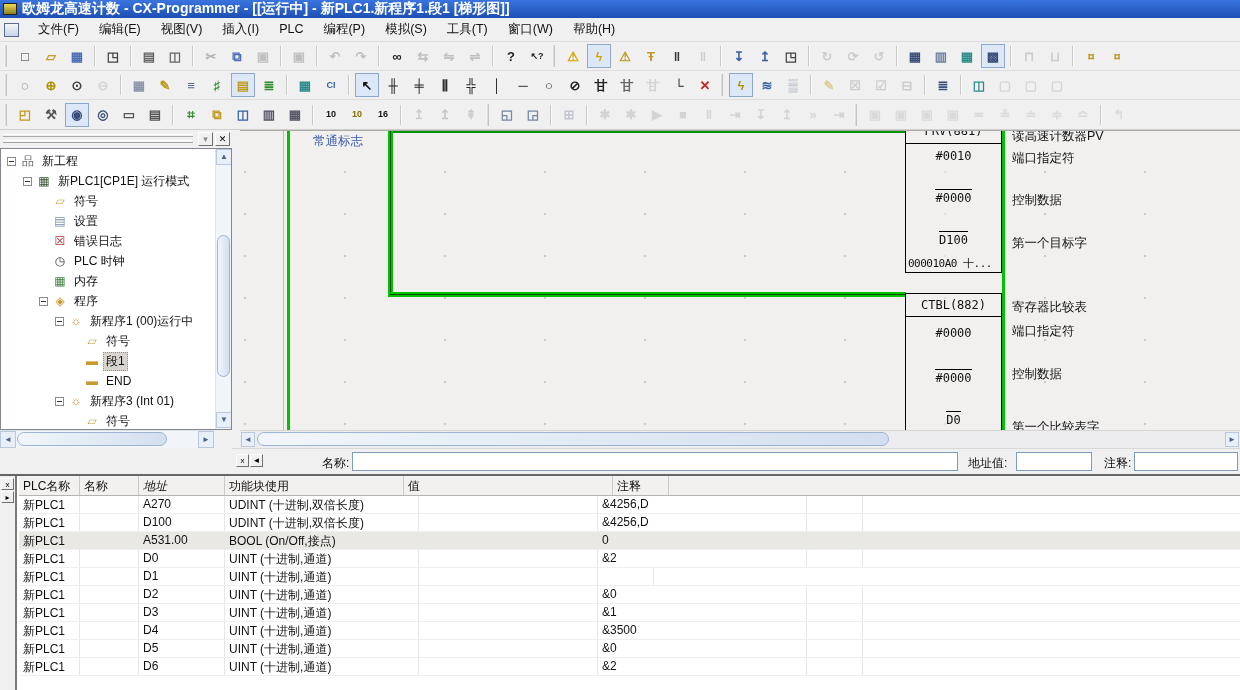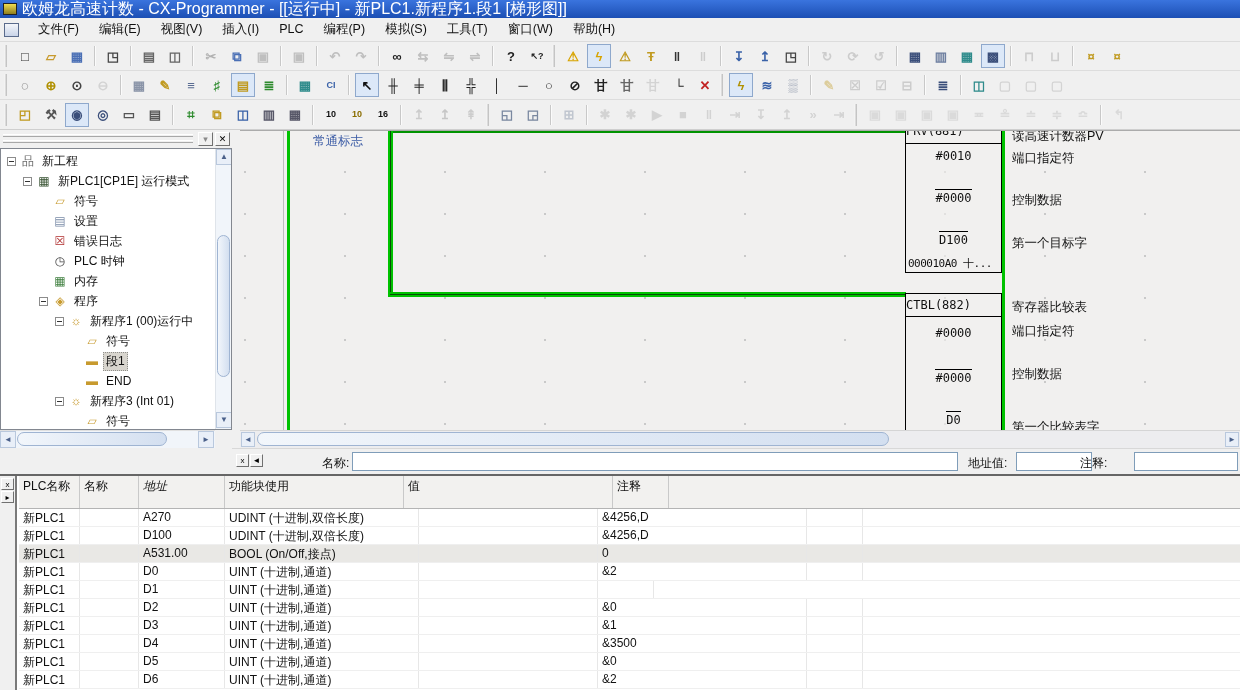--- a/index.html
+++ b/index.html
@@ -1,19 +1,19 @@
 <!DOCTYPE html>
 <html><head>
 <meta charset="utf-8">
 <style>
 *{margin:0;padding:0;box-sizing:border-box}
 html,body{width:1240px;height:690px}
 body{position:relative;font-family:"Liberation Sans",sans-serif;background:#F0F0F0;overflow:hidden;color:#111}
 
-.titlebar{position:absolute;left:0;top:0;width:1240px;height:18px;background:linear-gradient(#3A74DE,#1C4FB4);color:#fff;display:flex;align-items:center;padding-left:3px;font-weight:normal;font-size:16px;white-space:nowrap}
+.titlebar{position:absolute;left:0;top:0;width:1240px;height:18px;background:linear-gradient(#3A74DE,#1C4FB4);color:#fff;display:flex;align-items:center;padding-left:3px;font-weight:bold;font-size:14px;white-space:nowrap}
 .appicon{width:14px;height:12px;background:linear-gradient(#F0DC52,#8E7E1E);border:1px solid #222;margin-right:5px;flex:none}
 
 .menubar{position:absolute;left:0;top:18px;width:1240px;height:24px;background:#F0F0F0;border-bottom:1px solid #DCDCDC;display:flex;align-items:center;font-size:12.5px}
 .docicon{width:15px;height:14px;border:1px solid #5A6B8C;margin:0 9px 0 4px;background:linear-gradient(#F4F6FA,#C9D4E8);flex:none}
 .mitem{padding:0 10px;line-height:23px;white-space:nowrap}
 
 .tbrow{position:absolute;left:0;width:1240px;background:#F0F0F0;border-bottom:1px solid #DDD;display:flex;align-items:center;padding-left:2px}
 #tb1{top:42px;height:29px}
 #tb2{top:71px;height:29px}
 #tb3{top:100px;height:30px;border-bottom:1px solid #CFCFCF}
@@ -52,39 +52,39 @@
 .busr{position:absolute;left:762px;top:0;width:3px;height:300px;background:#00C200}
 .rcomment{position:absolute;left:73px;top:2px;color:#3B5BA5;font-size:12.5px}
 .wirev{position:absolute;left:148px;top:0;width:5px;height:166px;background:#00C200}
 .wirevcore{position:absolute;left:150px;top:0;width:1px;height:164px;background:#0A4A0A}
 .wireh{position:absolute;left:148px;top:161px;width:518px;height:5px;background:#00C200}
 .wirehcore{position:absolute;left:150px;top:163px;width:516px;height:1px;background:#0A4A0A}
 .wiretop{position:absolute;left:150px;top:0;width:516px;height:2px;background:#009300}
 .lblk{position:absolute;left:665px;width:97px;border:1px solid #000;font-family:"DejaVu Sans Mono",monospace;font-size:12px;background:rgba(241,240,239,.6)}
 #blk0{top:-13px;height:155px}
 #blk1{top:162px;height:146px}
-.lblk .hd{height:25px;line-height:25px;border-bottom:1px solid #000;font-family:"DejaVu Sans Mono",monospace}
+.lblk .hd{height:25px;line-height:25px;text-align:center;border-bottom:1px solid #000;font-family:"DejaVu Sans Mono",monospace}
 #blk1 .hd{height:23px;line-height:23px}
 .opv{position:absolute;left:0;width:100%;text-align:center;line-height:13px}
 .ovl{border-top:1px solid #000;padding-top:1px}
 .mon{position:absolute;left:2px;top:137px;font-size:11px;letter-spacing:-.5px;white-space:nowrap}
 .oplabel{position:absolute;left:772px;font-size:12.5px;white-space:nowrap;font-family:"Liberation Sans",sans-serif}
 
 .lhsb{position:absolute;left:240px;top:430px;width:1000px;height:18px;background:#EDEDEF;border-top:1px solid #D5D5D5}
 
 .opbar{position:absolute;left:232px;top:448px;width:1008px;height:26px;background:#F0F0F0;border-top:1px solid #D8D8D8;font-size:12px}
 .opbar .lab{position:absolute;top:6px;white-space:nowrap}
 .sunken{position:absolute;top:3px;height:19px;background:#FFF;border:1px solid #7F9DB9;font-size:12px;padding:0 3px;font-family:"Liberation Sans",sans-serif}
 .sbtn{position:absolute;top:5px;width:13px;height:13px;background:#F0F0F0;border:1px solid;border-color:#FFF #707070 #707070 #FFF;font-size:8px;line-height:10px;text-align:center;padding:0}
 
 .watch{position:absolute;left:0;top:474px;width:1240px;height:216px;background:#FFF;border-top:2px solid #666}
 .wstrip{position:absolute;left:0;top:0;width:17px;height:214px;background:#F0F0F0;border-right:2px solid #7A7A7A}
 .wbtn{position:absolute;left:1px;width:13px;height:12px;background:#F0F0F0;border:1px solid;border-color:#FFF #707070 #707070 #FFF;font-size:8px;line-height:9px;text-align:center;padding:0}
 .wtable{position:absolute;left:19px;top:0;right:0;bottom:0;overflow:hidden}
-#whead{display:flex;height:33px;background:#F2F1EF;border-bottom:1px solid #B4B4B4}
+#whead{display:flex;height:20px;background:#F2F1EF;border-bottom:1px solid #B4B4B4}
 .wh{border-right:1px solid #C9C9C9;padding:2px 4px;font-size:12px;white-space:nowrap;overflow:hidden;flex:none}
 .whf{flex:1;border-right:none}
 #wbody .wrow{display:flex;height:18px;border-bottom:1px solid #EFEFEF;font-size:12px;background:#FFF}
 #wbody .selrow{background:#E9E8E5}
 .wc{border-right:1px solid #E7E7E7;padding:1px 4px;white-space:nowrap;overflow:hidden;flex:none}
 .wcf{flex:1;border-right:none}
 </style>
 </head>
 <body>
 
@@ -631,21 +631,21 @@
   <button class="sbarrow" style="left:985px;top:1px;height:15px;width:14px">►</button>
 </div>
 
 <div class="opbar">
   <button class="sbtn" style="left:4px">x</button>
   <button class="sbtn" style="left:18px">◄</button>
   <span class="lab" style="left:90px">名称:</span>
   <input class="sunken" style="left: 120px; width: 606px;">
   <span class="lab" style="left:736px">地址值:</span>
   <input class="sunken" style="left: 784px; width: 76px;">
-  <span class="lab" style="left:848px">注释:</span>
+  <span class="lab" style="left:872px">注释:</span>
   <input class="sunken" style="left: 902px; width: 104px;">
 </div>
 
 <div class="watch">
   <div class="wstrip">
     <button class="wbtn" style="top:2px">x</button>
     <button class="wbtn" style="top:15px">▸</button>
   </div>
   <div class="wtable">
     <div id="whead">

